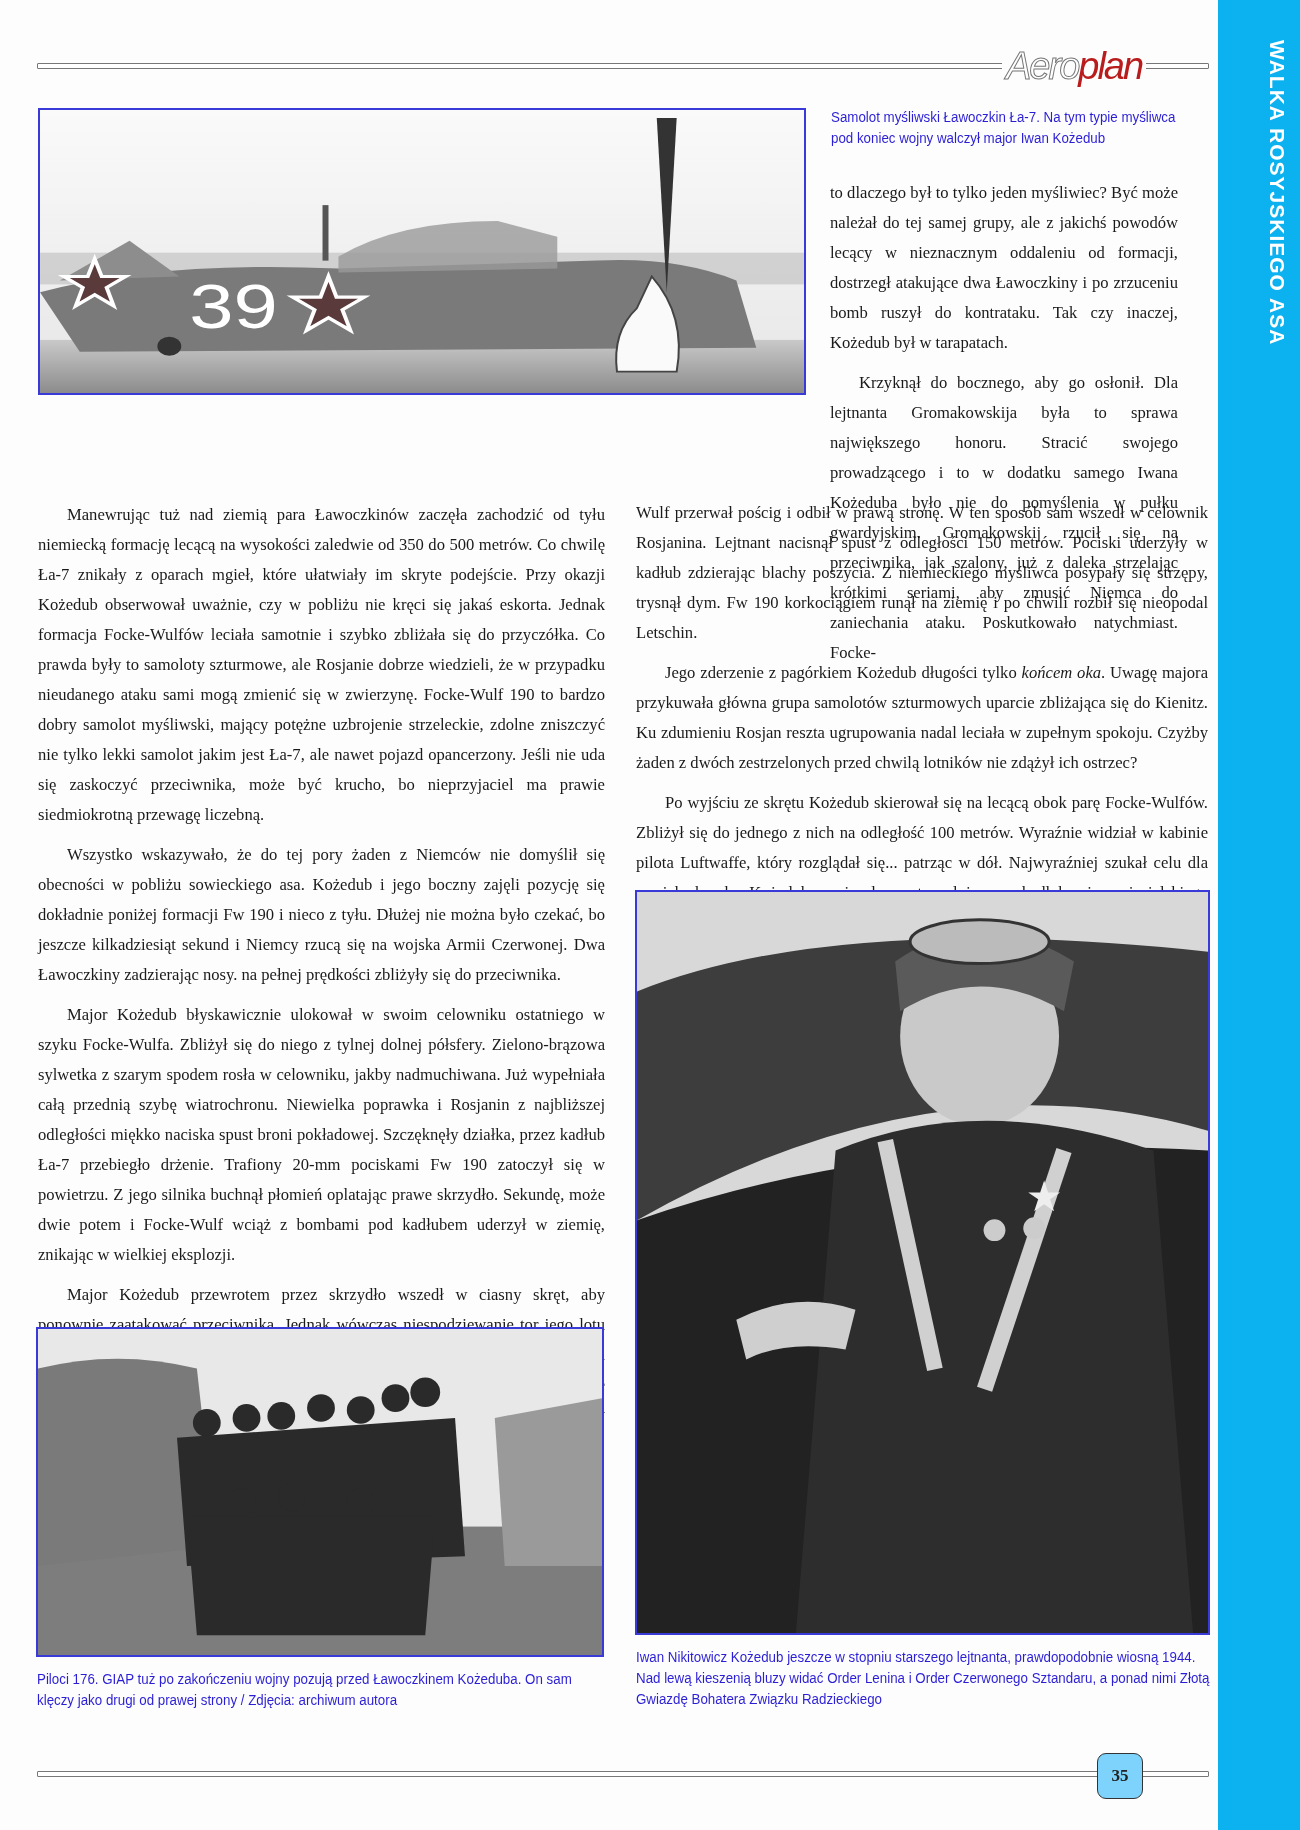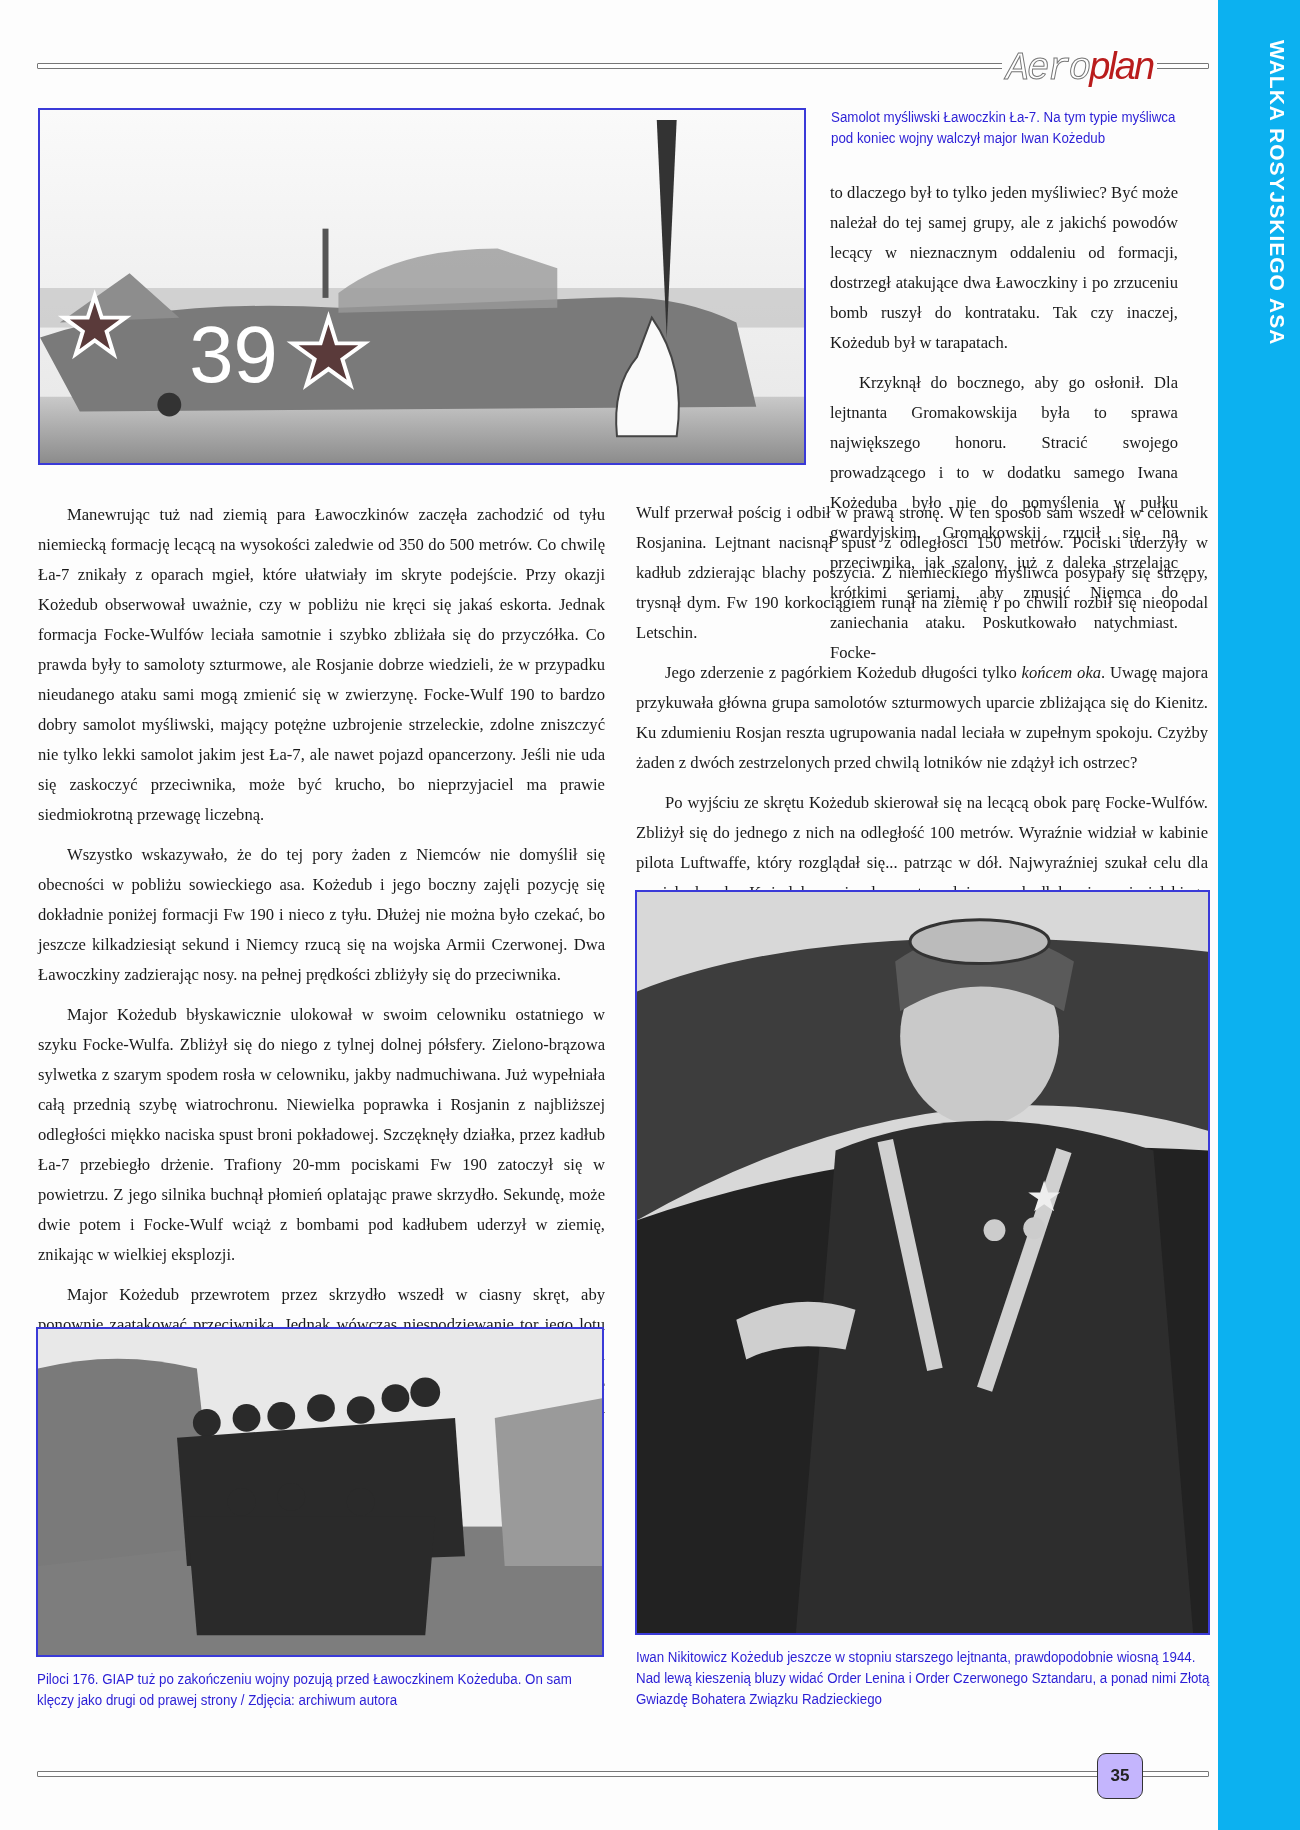--- a/index.html
+++ b/index.html
@@ -1,48 +1,48 @@
 <!DOCTYPE html>
 <html><head>
 <meta charset="utf-8">
 <style>
   html, body { margin:0; padding:0; }
   body { width:1300px; height:1830px; background:#fdfdfd; position:relative; overflow:hidden;
          font-family:"Liberation Serif", serif; color:#1a1a1a; }
   .rule-top { position:absolute; left:37px; top:63px; width:1170px; height:4px; border:1px solid #777; border-radius:1px; background:#fff; }
   .logo { position:absolute; left:1002px; top:46px; height:40px; font-family:"Liberation Sans", sans-serif;
           font-style:italic; font-size:38px; letter-spacing:-2px; line-height:40px; background:#fdfdfd; padding:0 4px; }
-  .logo .aero { color:#fff; -webkit-text-stroke:1px #777; font-weight:400;font-family:Liberation Mono, monospace; }
+  .logo .aero { color:#fff; -webkit-text-stroke:1px #777; font-weight:400; }
   .logo .plan { color:#b91c1c; font-weight:400; }
   .side-band { position:absolute; left:1218px; top:0; width:82px; height:1830px; background:#0cb1f0; }
   .side-title { position:absolute; left:1229px; top:40px; width:60px; height:380px; writing-mode:vertical-rl;
                 font-family:"Liberation Sans", sans-serif; font-weight:700; font-size:21px; color:#fff; letter-spacing:1px; }
   .photo { position:absolute; border:2px solid #3a3ad8; box-sizing:border-box; overflow:hidden; }
   .photo svg { width:100%; height:100%; display:block; }
   .caption { position:absolute; font-family:"Liberation Sans", sans-serif; font-size:15.5px; line-height:21px;
              color:#2b1fd6; transform:scaleX(0.86); transform-origin:left top; }
   .col { position:absolute; font-size:16.6px; line-height:30px; text-align:justify; hyphens:none; }
   .col p { margin:0 0 10px 0; text-indent:29px; }
   .col p.noindent { text-indent:0; }
   .col em { font-style:italic; }
   .rule-bottom { position:absolute; left:37px; top:1771px; width:1170px; height:4px; border:1px solid #777; border-radius:1px; background:#fff; }
   .page-num { position:absolute; left:1097px; top:1753px; width:44px; height:44px; border:1.5px solid #333; border-radius:9px;
-              background:#c4b5fd; font-family:Liberation Sans, sans-serif; font-weight:700; font-size:17px;
+              background:#7dd3fc; font-family:Liberation Serif, serif; font-weight:700; font-size:17px;
               display:flex; align-items:center; justify-content:center; color:#222; }
 </style>
 </head>
 <body>
 
 <div class="side-band"></div>
 <div class="side-title">WALKA ROSYJSKIEGO ASA</div>
 
 <div class="rule-top"></div>
 <div class="logo"><span class="aero">Aero</span><span class="plan">plan</span></div>
 
-<div class="photo" style="left:38px; top:108px; width:768px; height:357px;">
+<div class="photo" style="left:38px; top:108px; width:768px; height:287px;">
   <svg viewBox="0 0 768 357" preserveAspectRatio="none">
     <defs>
       <linearGradient id="sky" x1="0" y1="0" x2="0" y2="1">
           <stop offset="0" stop-color="#fafafa"></stop>
           <stop offset="1" stop-color="#e6e6e6"></stop>
         </linearGradient>
       <linearGradient id="ground" x1="0" y1="0" x2="0" y2="1">
           <stop offset="0" stop-color="#c9c9c9"></stop>
           <stop offset="1" stop-color="#8c8c8c"></stop>
         </linearGradient>

